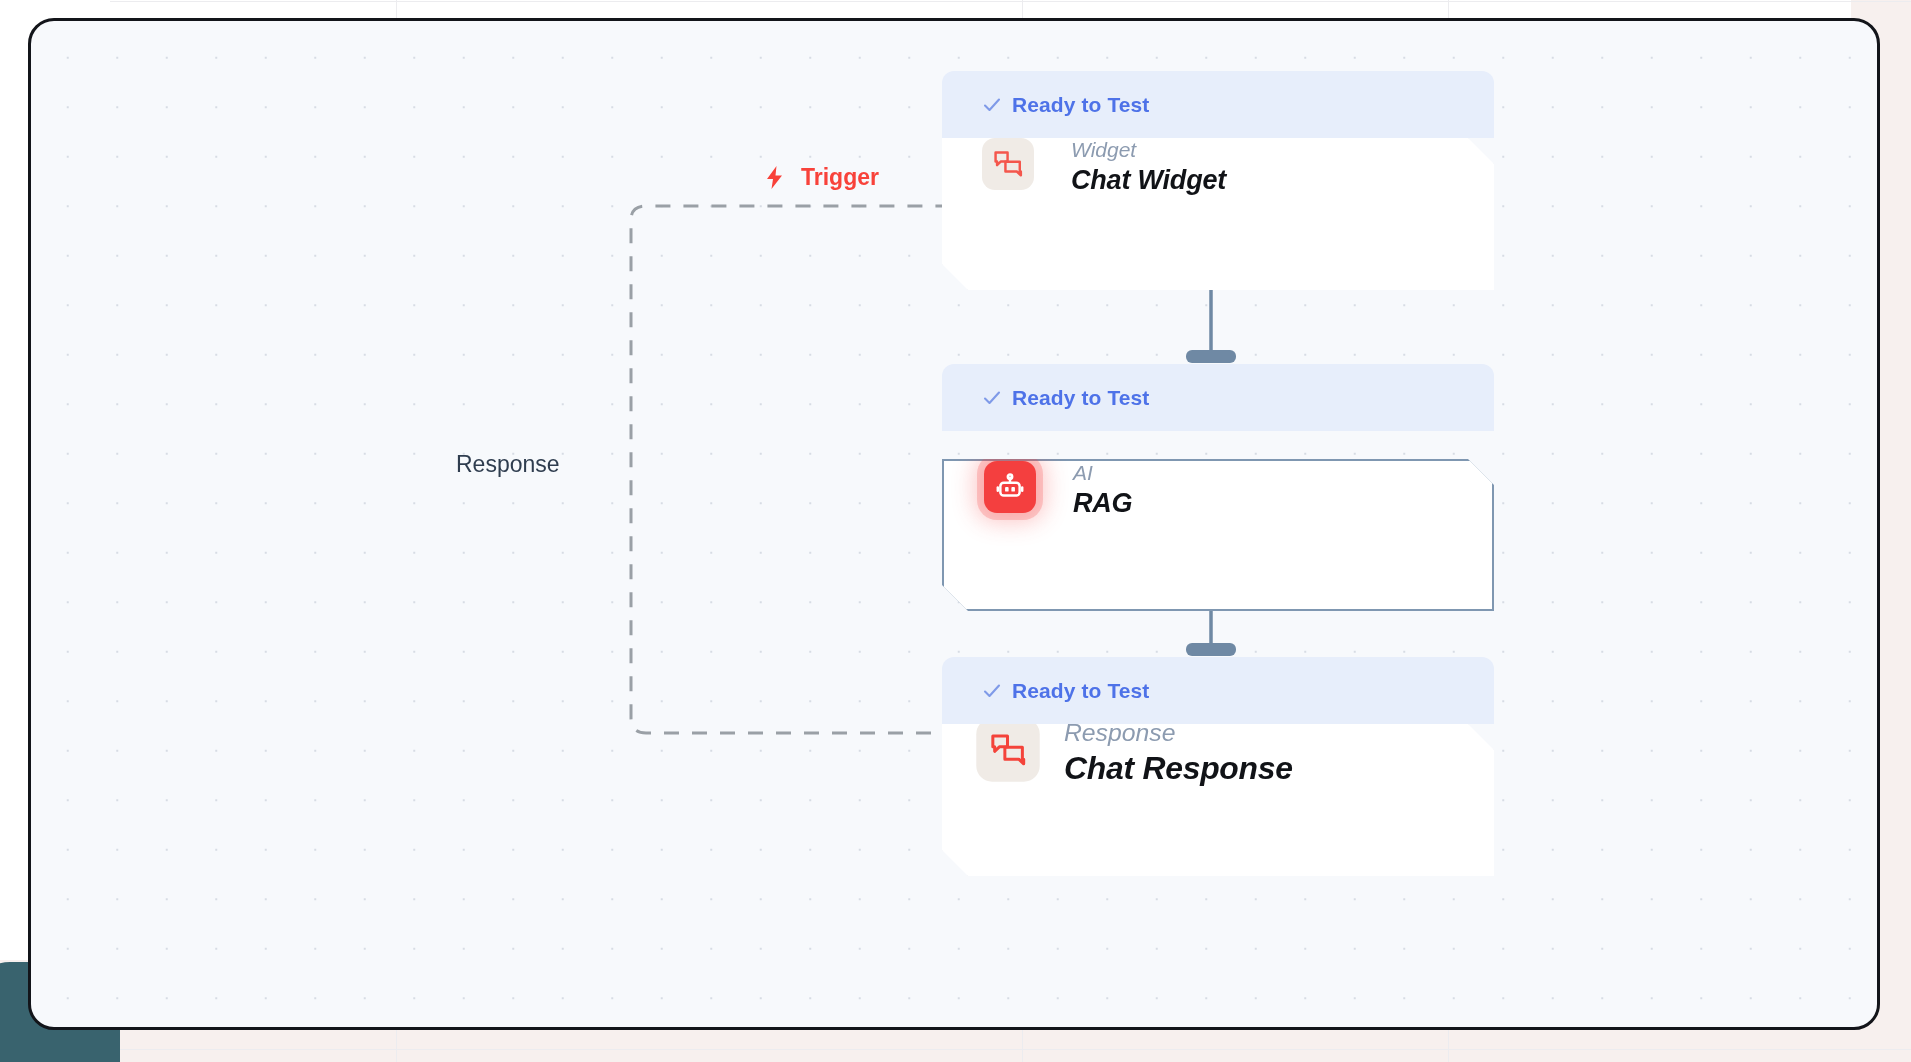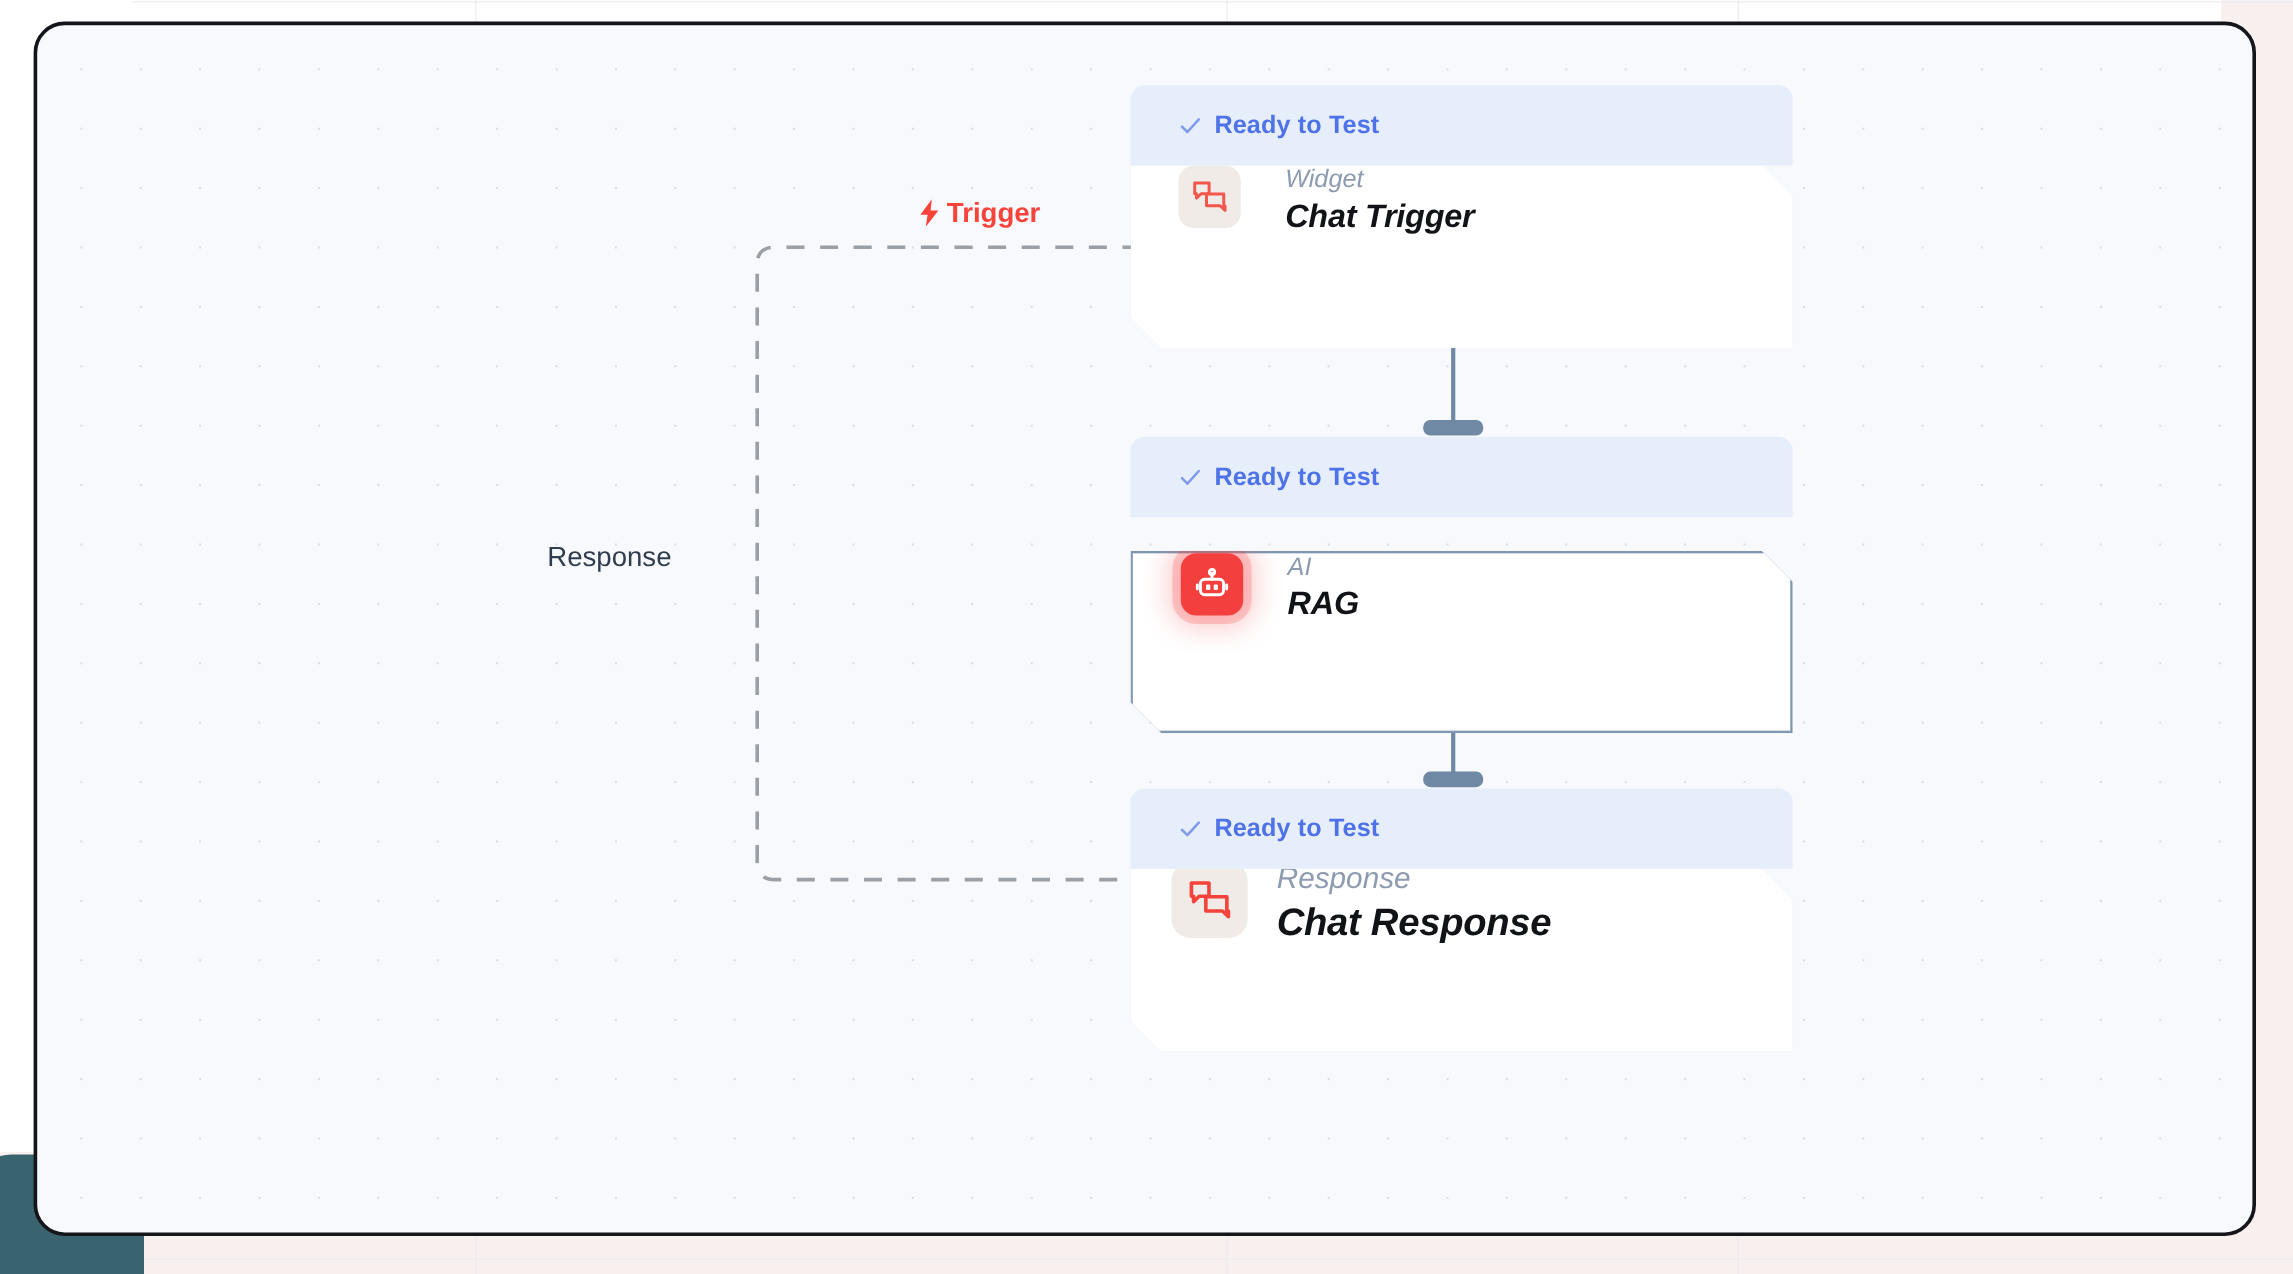--- a/index.html
+++ b/index.html
@@ -95,21 +95,21 @@
   .node-text{display:flex;flex-direction:column;gap:3px;min-width:0;}
   .node-kind{font-size:21px;color:#8c9bb0;font-weight:400;line-height:1.15;}
   .node-title{font-size:27px;color:#111317;font-weight:700;line-height:1.15;letter-spacing:-.2px;}
 
   
   .node-body.popped{ }
   .node-body.popped .icon-chip{transform:scale(1.22);transform-origin:center;}
   .node-body.popped .node-text{transform:scale(1.18) translateX(-6px);transform-origin:left center;}
 
   
-  .elabel{position:absolute;display:flex;align-items:center;gap:6px;white-space:nowrap;}
+  .elabel{position:absolute;display:flex;align-items:center;gap:18px;white-space:nowrap;}
   .elabel.trigger{color:#f8423a;font-size:23px;font-weight:600;}
   .elabel.trigger svg{display:block;}
   .elabel.response{color:#2f3d4f;font-size:23px;font-weight:400;}
 </style>
 </head>
 <body>
 
 <div id="backdrop">
   <div class="warm"></div>
   <div class="warm2"></div>
@@ -164,21 +164,21 @@
     </div>
     <div class="node-body">
       <div class="icon-chip">
         <svg width="30" height="30" viewBox="0 0 28 28">
           <path d="M2.4 3.2 h11.2 v8.4 h-6.2 l-3.6 3.4 v-3.4 h-1.4 z" fill="none" stroke="#f4564c" stroke-width="2.3" stroke-linejoin="round"></path>
           <path d="M11.6 11.9 h13.4 v9.1 h1.0 v3.6 l-3.8 -3.6 h-10.6 z" fill="none" stroke="#f4564c" stroke-width="2.3" stroke-linejoin="round"></path>
         </svg>
       </div>
       <div class="node-text">
         <span class="node-kind">Widget</span>
-        <span class="node-title">Chat Trigger</span>
+        <span class="node-title">Chat Widget</span>
       </div>
     </div>
   </div>
 
   <div class="node" style="left:911px;top:343px;">
     <div class="node-status">
       <svg class="chk" viewBox="0 0 20 20">
         <path d="M3 10.5 L7.5 15 L17 4.5" fill="none" stroke="#7f9ae8" stroke-width="2.1" stroke-linecap="round" stroke-linejoin="round"></path>
       </svg>
       <span class="stxt">Ready to Test</span>

